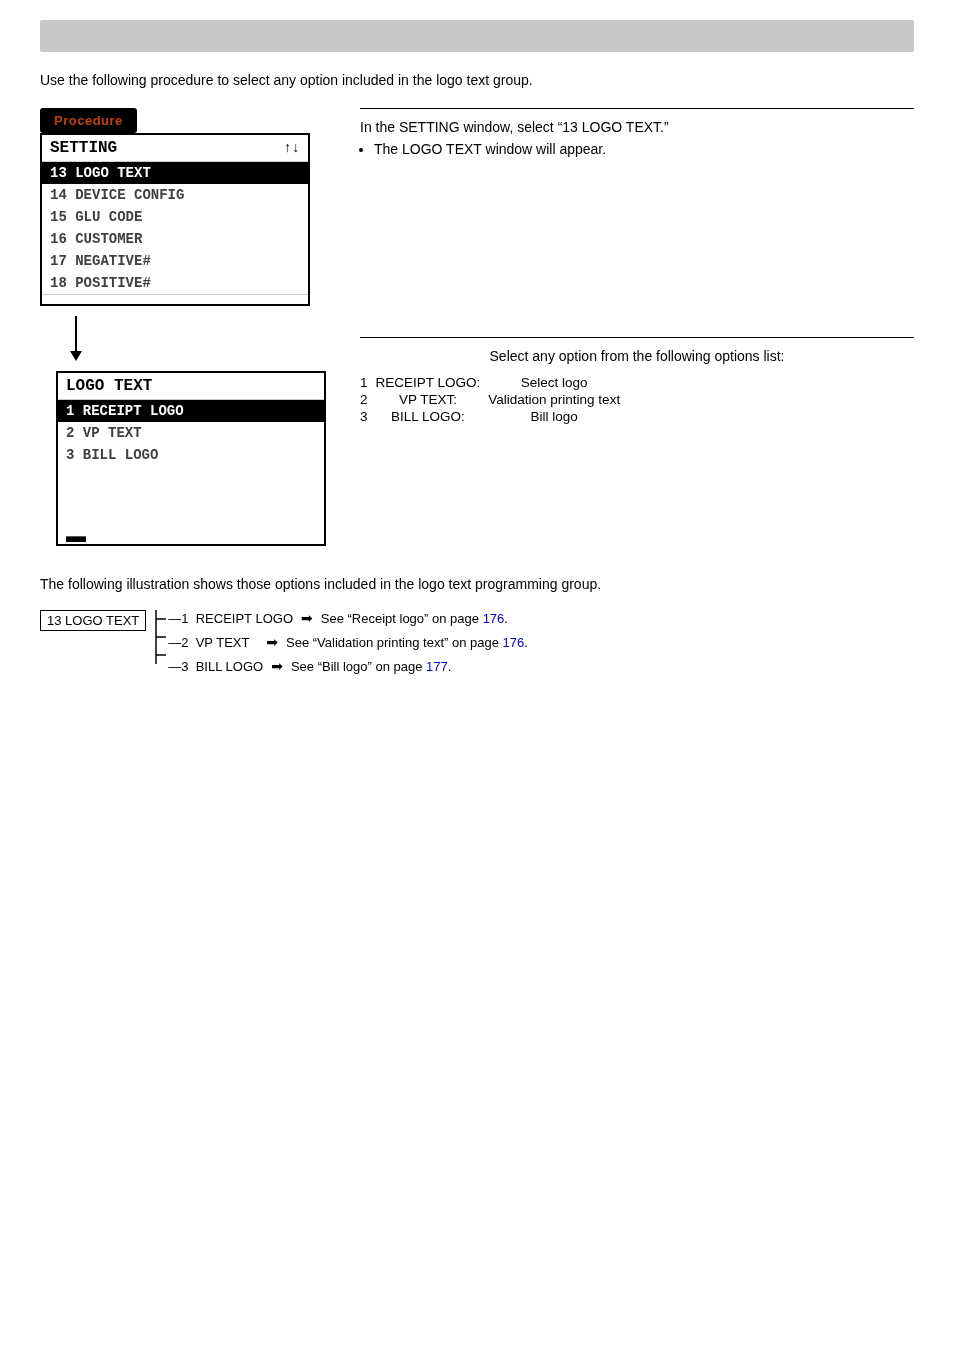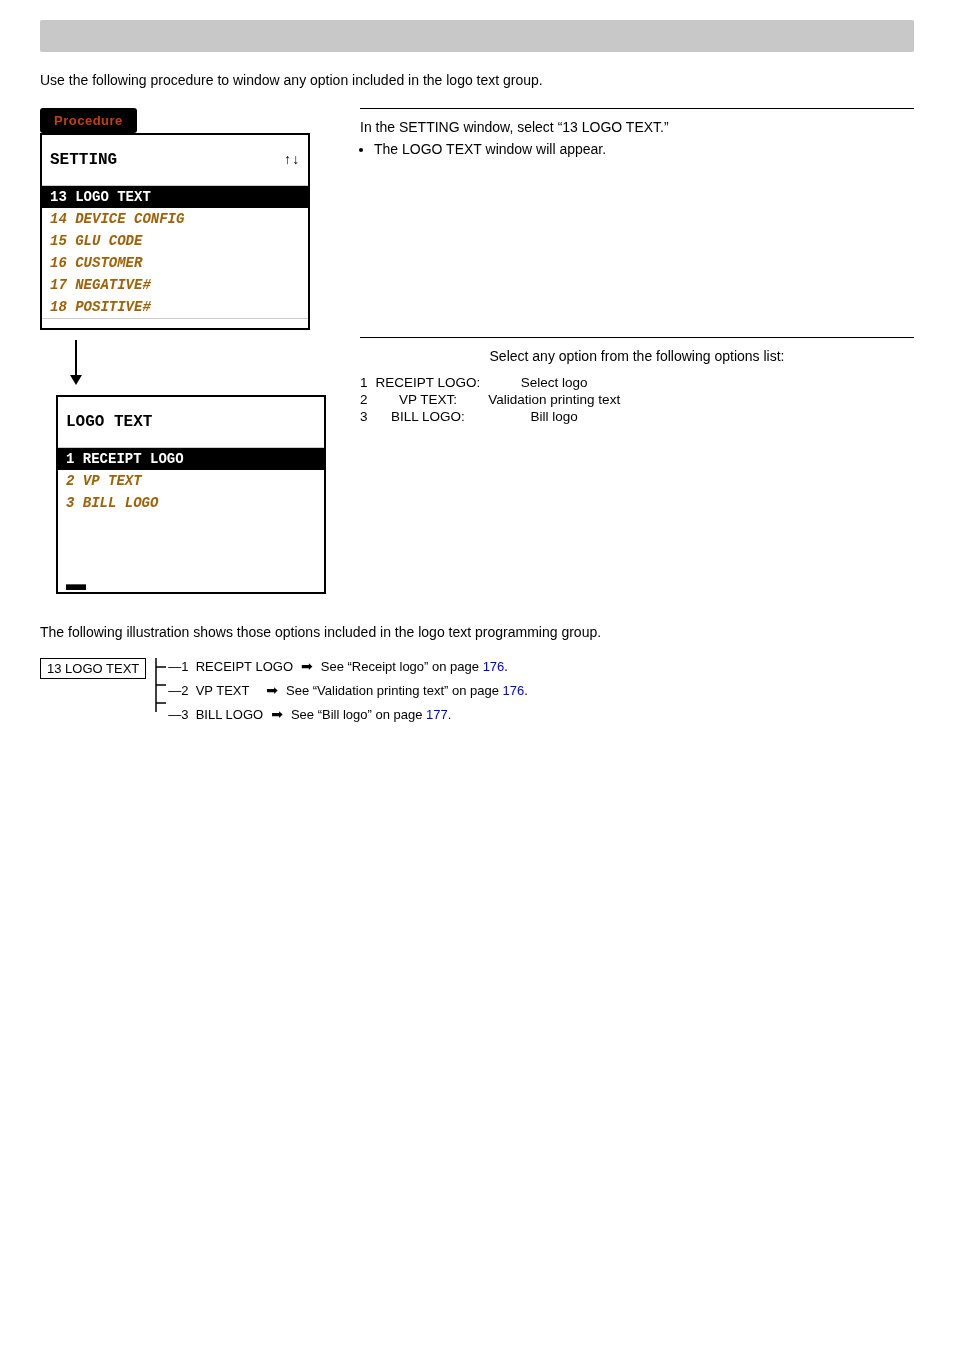--- a/index.html
+++ b/index.html
@@ -65,21 +65,21 @@
       font-family: 'Courier New', Courier, monospace;
       font-size: 15px;
       padding: 0;
       width: 270px;
     }
 
     .screen-header {
       display: flex;
       justify-content: space-between;
       align-items: center;
-      padding: 16px 8px;
+      padding: 4px 8px;
       border-bottom: 1px solid #ccc;
       font-weight: bold;
       font-size: 16px;
       font-family: 'Courier New', Courier, monospace;
     }
 
     .screen-header .arrows {
       font-size: 14px;
     }
 
@@ -90,22 +90,21 @@
       font-weight: bold;
     }
 
     .screen-item.selected {
       background: #000;
       color: #fff;
     }
 
     .screen-item.normal {
       background: #fff;
-      color: #a16207;
-      font-style: italic;
+      color: #404040;
     }
 
     .screen-footer {
       height: 10px;
       border-top: 1px solid #ccc;
     }
 
     .arrow-down-container {
       display: flex;
       justify-content: flex-start;
@@ -244,21 +243,21 @@
       margin-left: 16px;
     }
   </style>
 </head>
 <body>
 
 <div class="page-container">
 
   <div class="header-bar"></div>
 
-  <p class="intro-text">Use the following procedure to window any option included in the logo text group.</p>
+  <p class="intro-text">Use the following procedure to select any option included in the logo text group.</p>
 
   <div class="main-content">
 
     <div class="left-column">
 
       
       <div class="procedure-badge">Procedure</div>
 
       
       <div class="screen-box">

